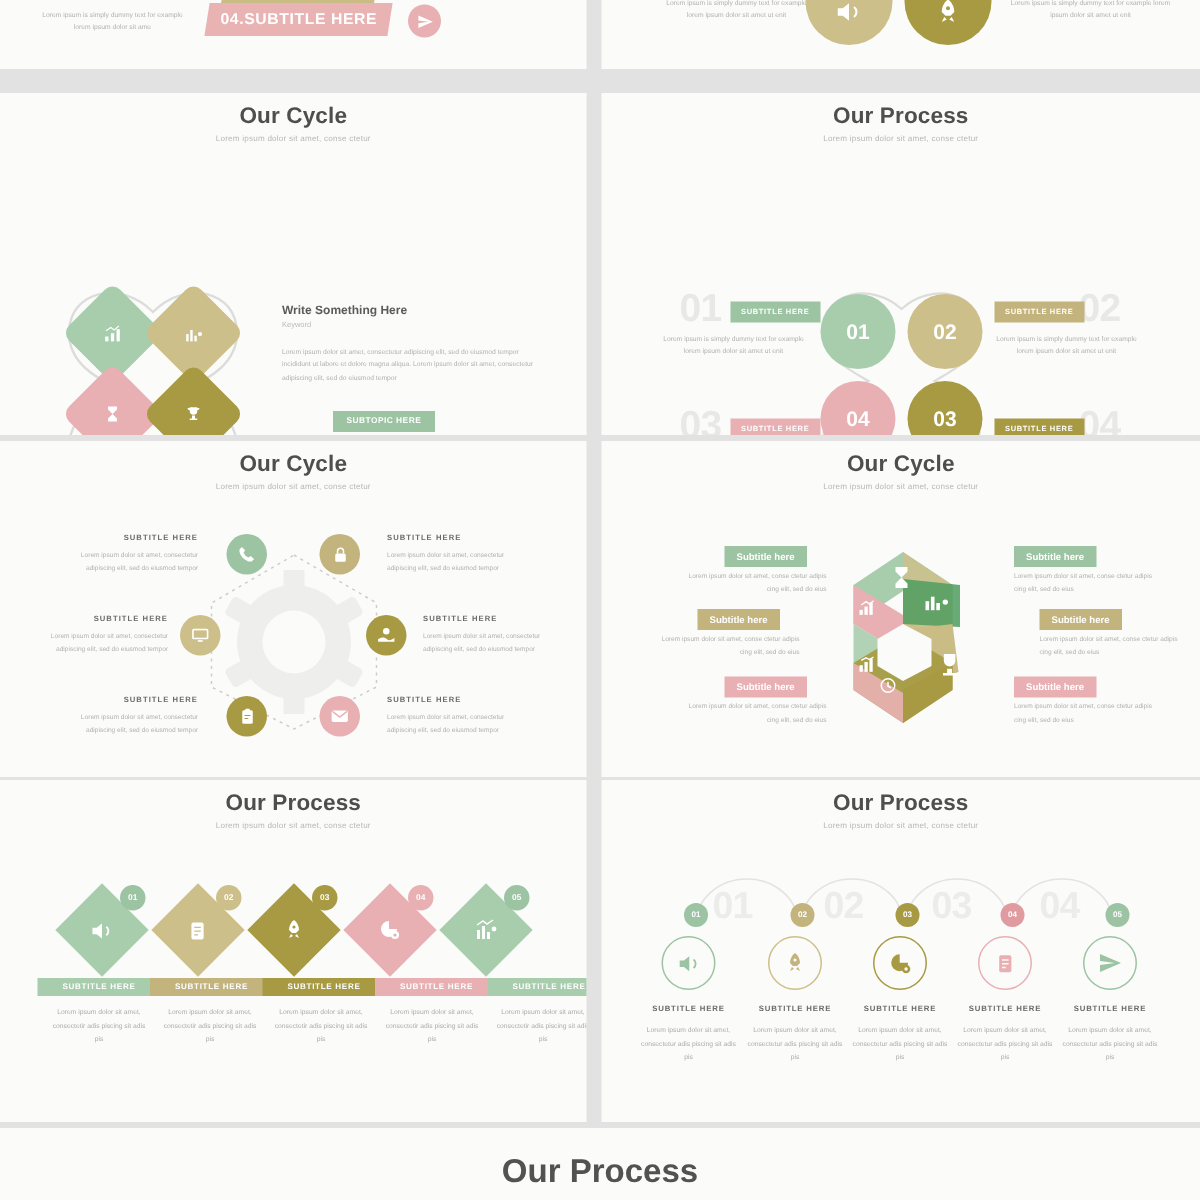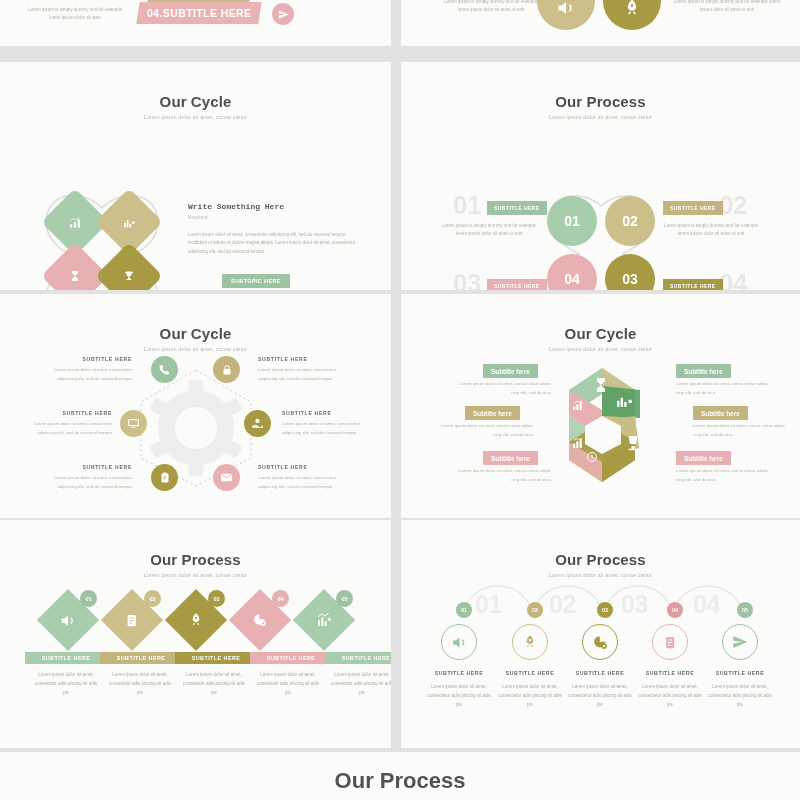--- a/index.html
+++ b/index.html
@@ -24,21 +24,21 @@
     color: #4e4e4e;
     letter-spacing: .1px;
   }
   .slide-sub {
     text-align: center;
     font-size: 5.4px;
     color: #b9b7b2;
     margin-top: 4px;
     letter-spacing: .15px;
   }
-  .hdr { padding-top: 31px; }
+  .hdr { padding-top: 7px; }
 
   
   .body-txt { font-size: 4.5px; color: #b3b1ac; line-height: 1.85; }
 
   
   #slideA { left: 0; top: 0; width: 391px; height: 46px; }
   #slideB { left: 401px; top: 0; width: 399px; height: 46px; }
 
   .ribbon {
     position: absolute;
@@ -68,21 +68,21 @@
 
   .dia {
     position: absolute;
     width: 48px; height: 48px;
     border-radius: 7px;
     transform: rotate(45deg);
     display: flex; align-items: center; justify-content: center;
   }
   .dia > .ico { transform: rotate(-45deg); color: #fff; }
 
-  .wsh-title { font-size: 8px; font-weight: bold; color: #5b5b5b; font-family: Liberation Mono, monospace; }
+  .wsh-title { font-size: 8px; font-weight: bold; color: #5b5b5b; }
   .wsh-key { font-size: 5px; color: #bdbbb6; margin-top: 3px; }
   .subtopic {
     display: inline-block;
     background: #9cc3a2; color: #fff;
     font-size: 5.6px; font-weight: bold;
     letter-spacing: .3px;
     padding: 4px 9px;
   }
 
   .pcirc {

